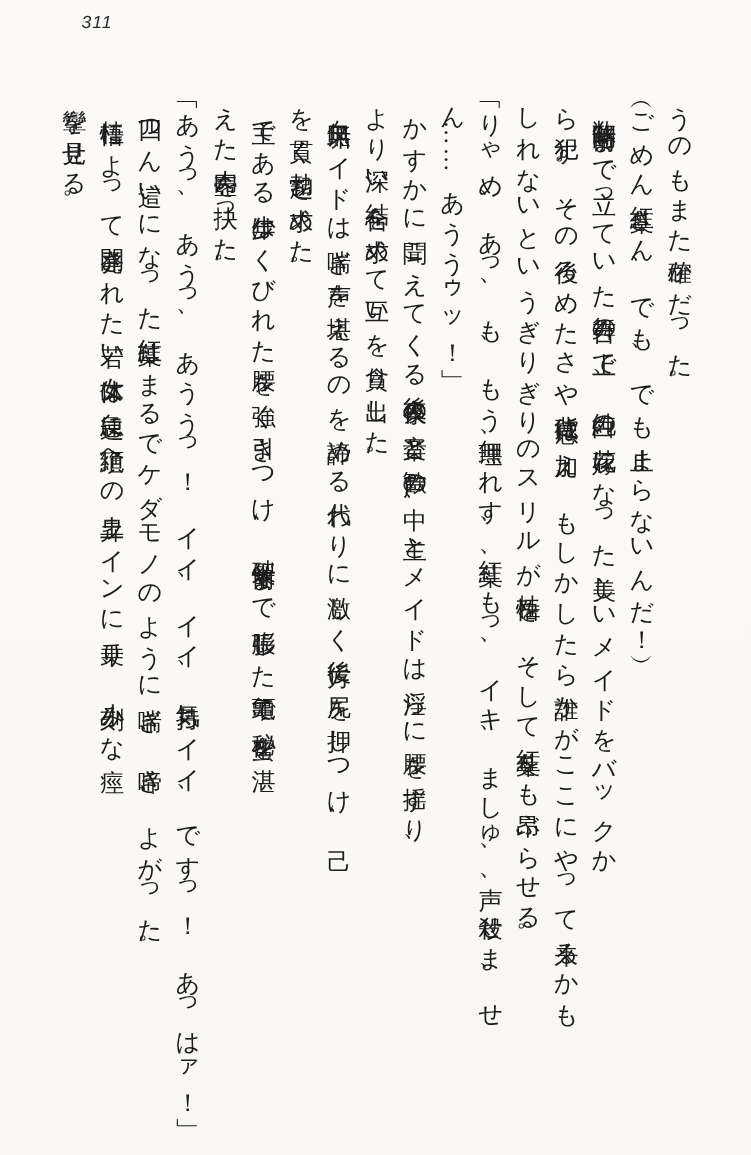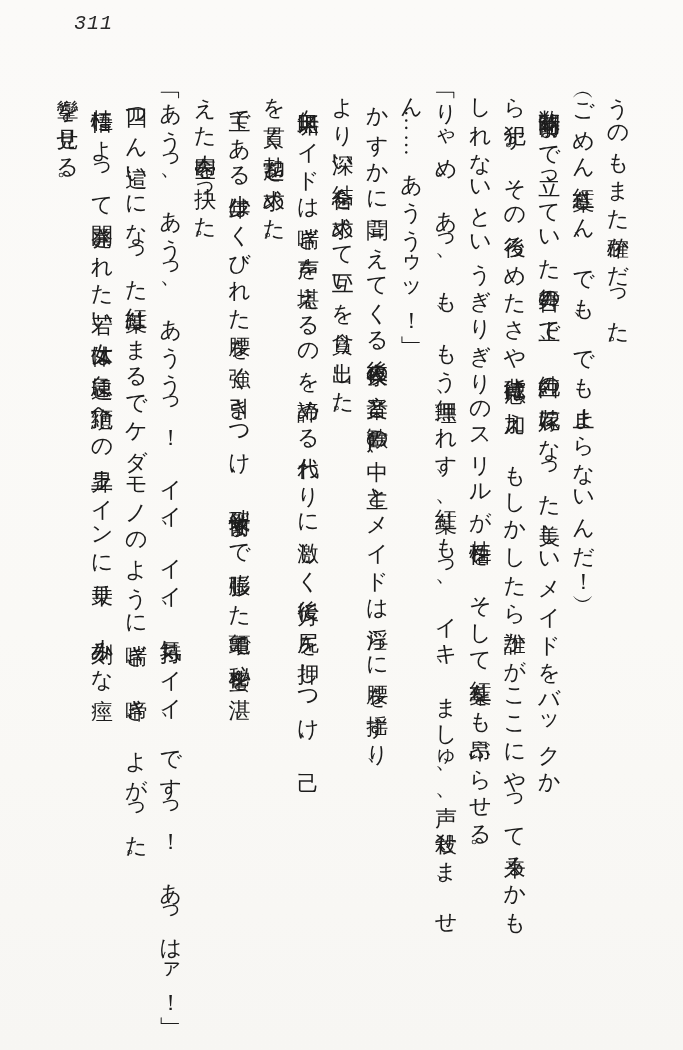--- a/index.html
+++ b/index.html
@@ -16,25 +16,25 @@
   }
   .page {
     position: absolute;
     inset: 0;
     background: linear-gradient(180deg, #fbfaf8 0%, #faf9f6 60%, #f7f6f3 100%);
   }
   .page-number {
     position: absolute;
     top: 12px;
     left: 74px;
-    font-size: 20px;
+    font-size: 16px;
     font-style: italic;
     color: #2a2a2a;
     letter-spacing: 1px;
-    font-family: Liberation Mono, monospace;
+    font-family: Liberation Sans, sans-serif;
   }
   .text-block {
     position: absolute;
     top: 82px;
     right: 48px;
     height: 936px;
     writing-mode: vertical-rl;
     text-orientation: mixed;
     font-size: 22px;
     line-height: 34.4px;

